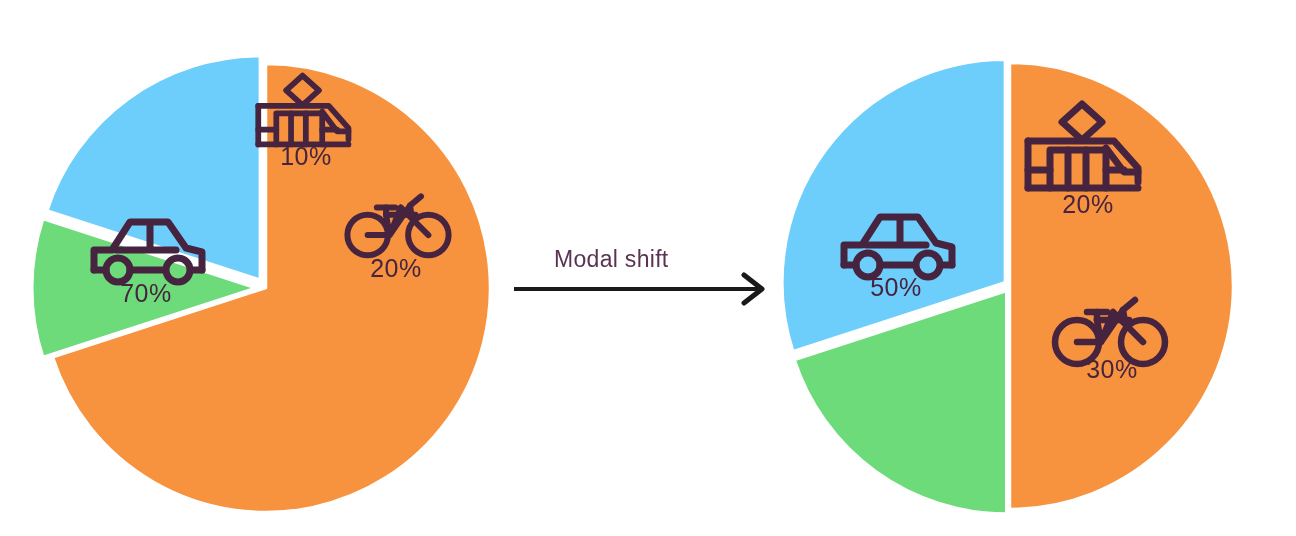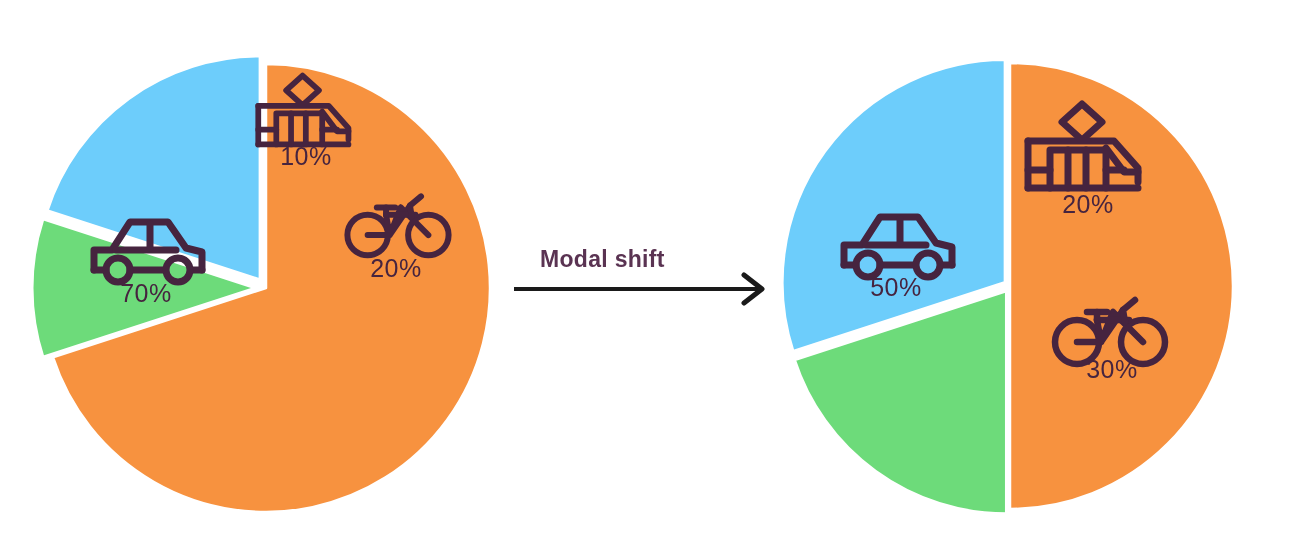--- a/index.html
+++ b/index.html
@@ -29,23 +29,24 @@
   .slice-label {
     font-family: "Liberation Sans", sans-serif;
     font-size: 25px;
     font-weight: 400;
     letter-spacing: 0.5px;
   }
   .transition-label {
     position: absolute;
     font-family: "Liberation Sans", sans-serif;
     font-size: 23px;
-    font-weight: 700;
+    font-weight: 400;
     letter-spacing: 0.3px;
     white-space: nowrap;
+    margin-left: 14px;
   }
   .arrow-wrap {
     position: absolute;
   }
 </style>
 </head>
 <body>
 
 <div id="stage">
     <div class="pie-wrap" style="left: 0px; top: 0px; width: 1296px; height: 536px; pointer-events: none;">

